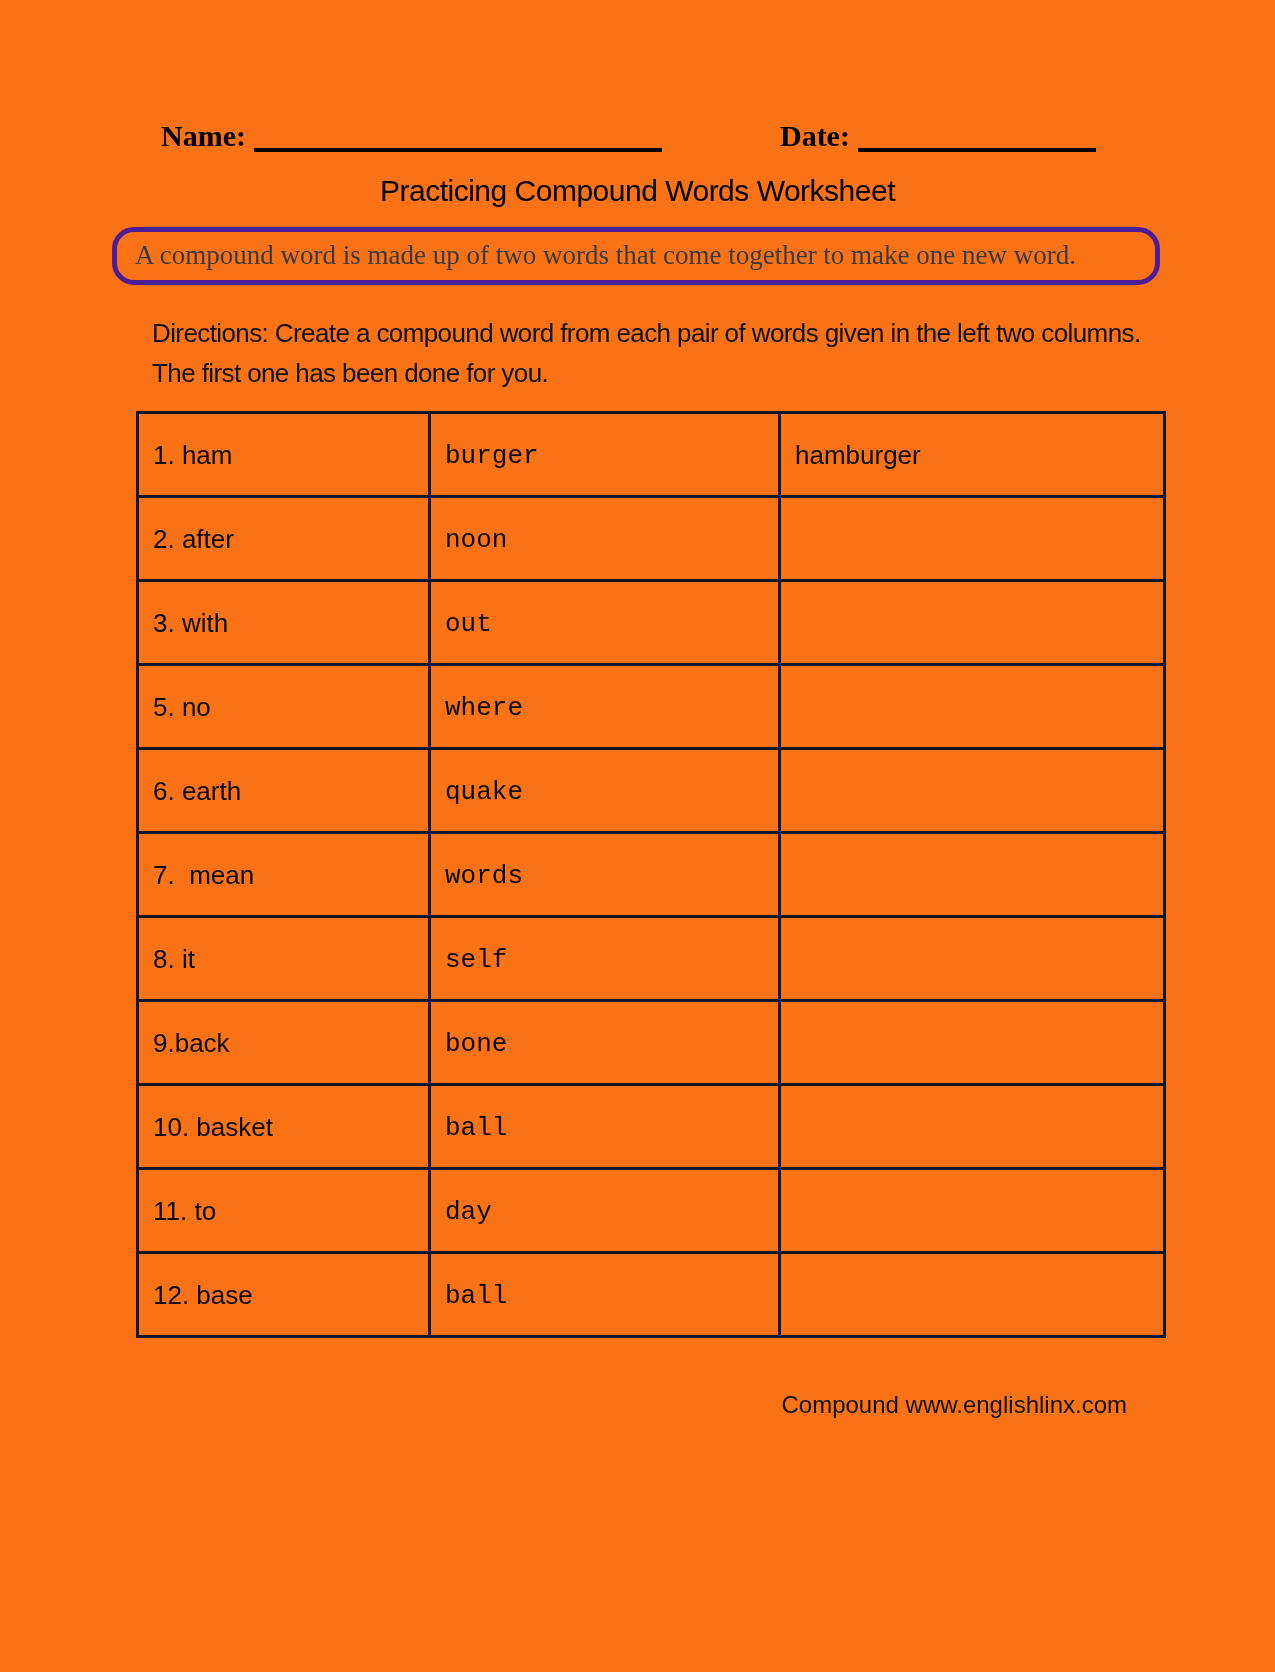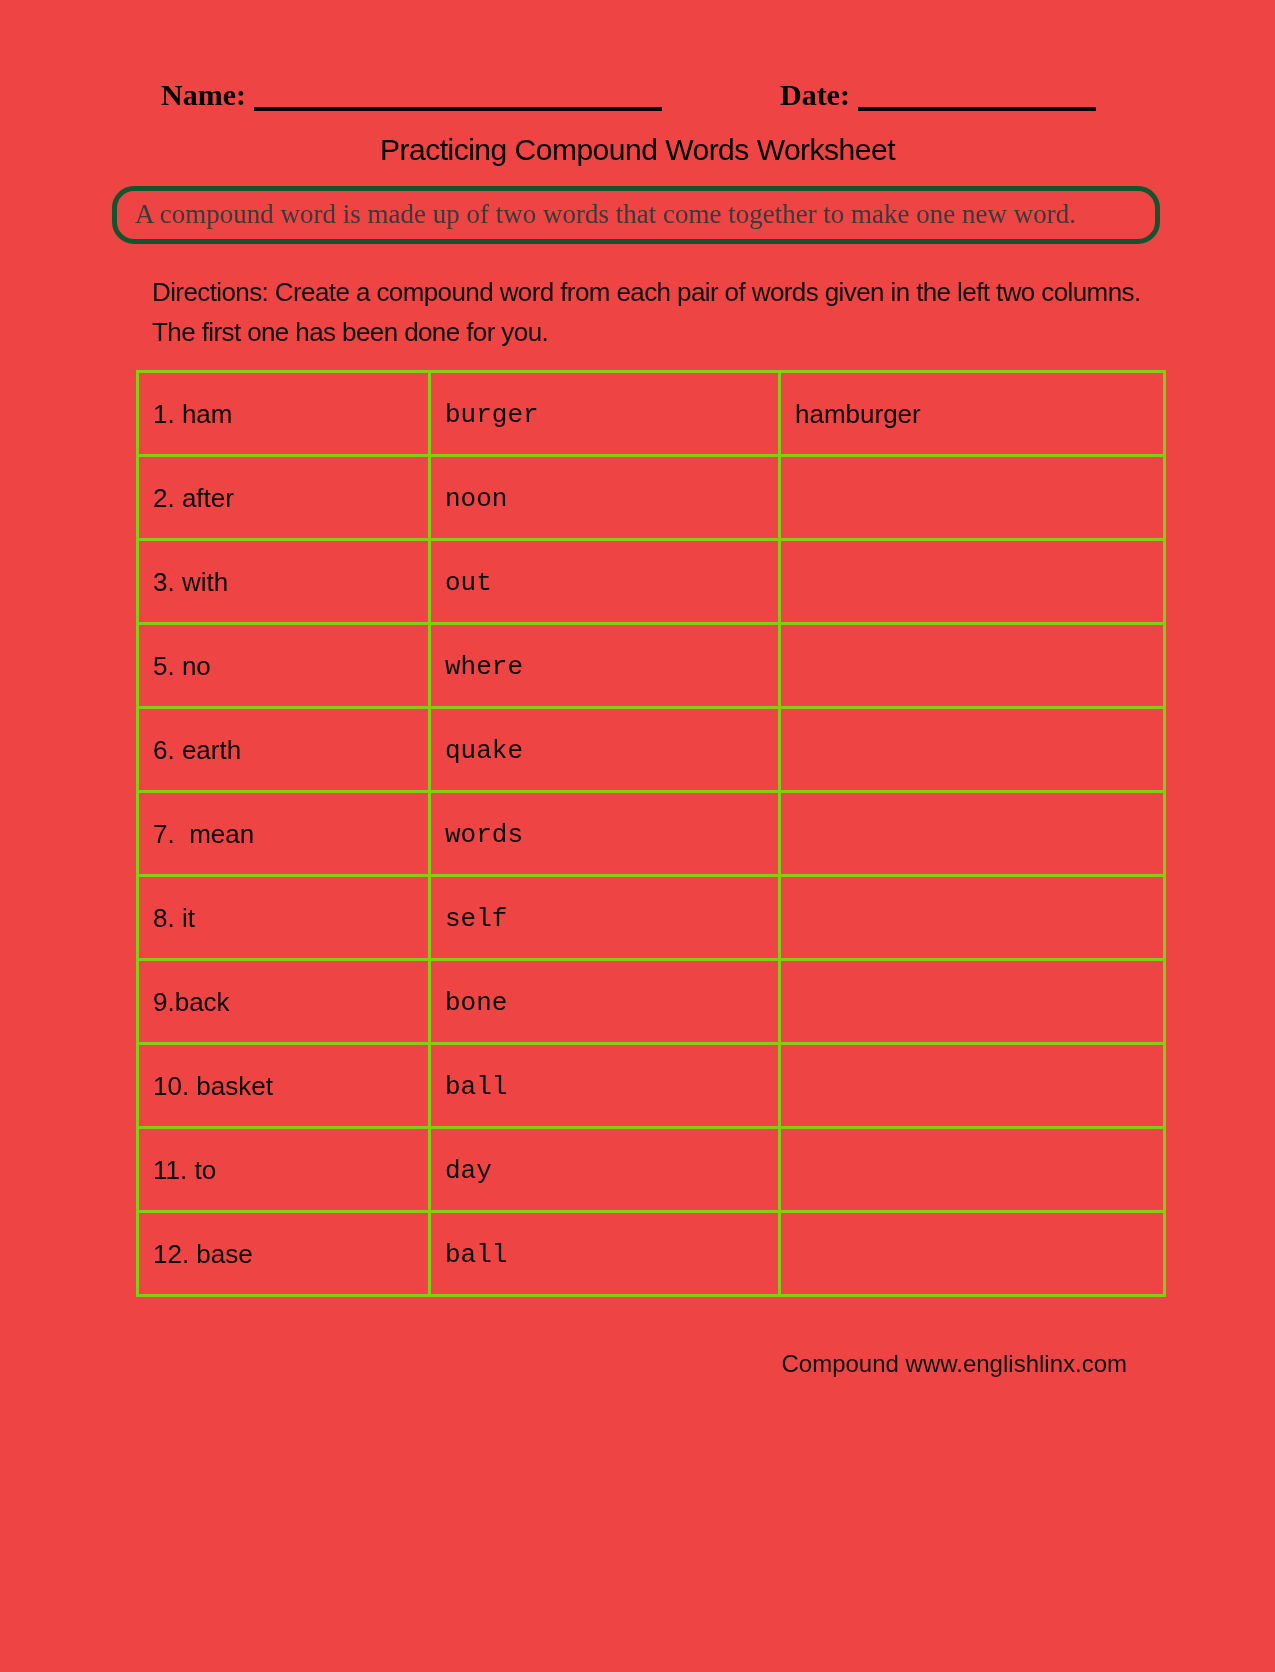--- a/index.html
+++ b/index.html
@@ -1,22 +1,22 @@
 <!DOCTYPE html>
 <html><head>
 <meta charset="utf-8">
 <style>
   html, body { margin: 0; padding: 0; background: #ffffff; }
   .page {
     position: relative;
     width: 1275px;
     height: 1672px;
-    background: #ef4444;
+    background: #f97316;
     box-sizing: border-box;
-    padding-top: 77px;
+    padding-top: 118px;
     overflow: hidden;
     font-family: "Liberation Sans", sans-serif;
     color: #0a0a0a;
   }
 
   
   .header-row {
     margin-left: 161px;
     font-family: "Liberation Serif", serif;
     font-weight: bold;
@@ -45,21 +45,21 @@
     letter-spacing: -0.5px;
     color: #000;
   }
 
   
   .def-box {
     box-sizing: border-box;
     margin-left: 112px;
     margin-top: 18px;
     width: 1048px;
-    border: 5px solid #14532d;
+    border: 5px solid #4c1d95;
     border-radius: 22px;
     padding: 7px 16px 9px 18px;
   }
   .def-box p {
     margin: 0;
     font-family: "Liberation Serif", serif;
     font-size: 27px;
     line-height: 32px;
     color: #3a3a3a;
   }
@@ -75,21 +75,21 @@
   }
 
   
   table.words {
     margin: 18px 0 0 136px;
     border-collapse: collapse;
     table-layout: fixed;
   }
   table.words td {
     box-sizing: border-box;
-    border: 3px solid #84cc16;
+    border: 3px solid #0f172a;
     height: 84px;
     vertical-align: bottom;
     padding: 0 6px 24px 14px;
     font-size: 26px;
     color: #0a0a0a;
     white-space: pre-wrap;
     overflow: hidden;
   }
   td.col-first  { width: 292px; }
   td.col-second { width: 350px; font-family: Liberation Mono, monospace; }

